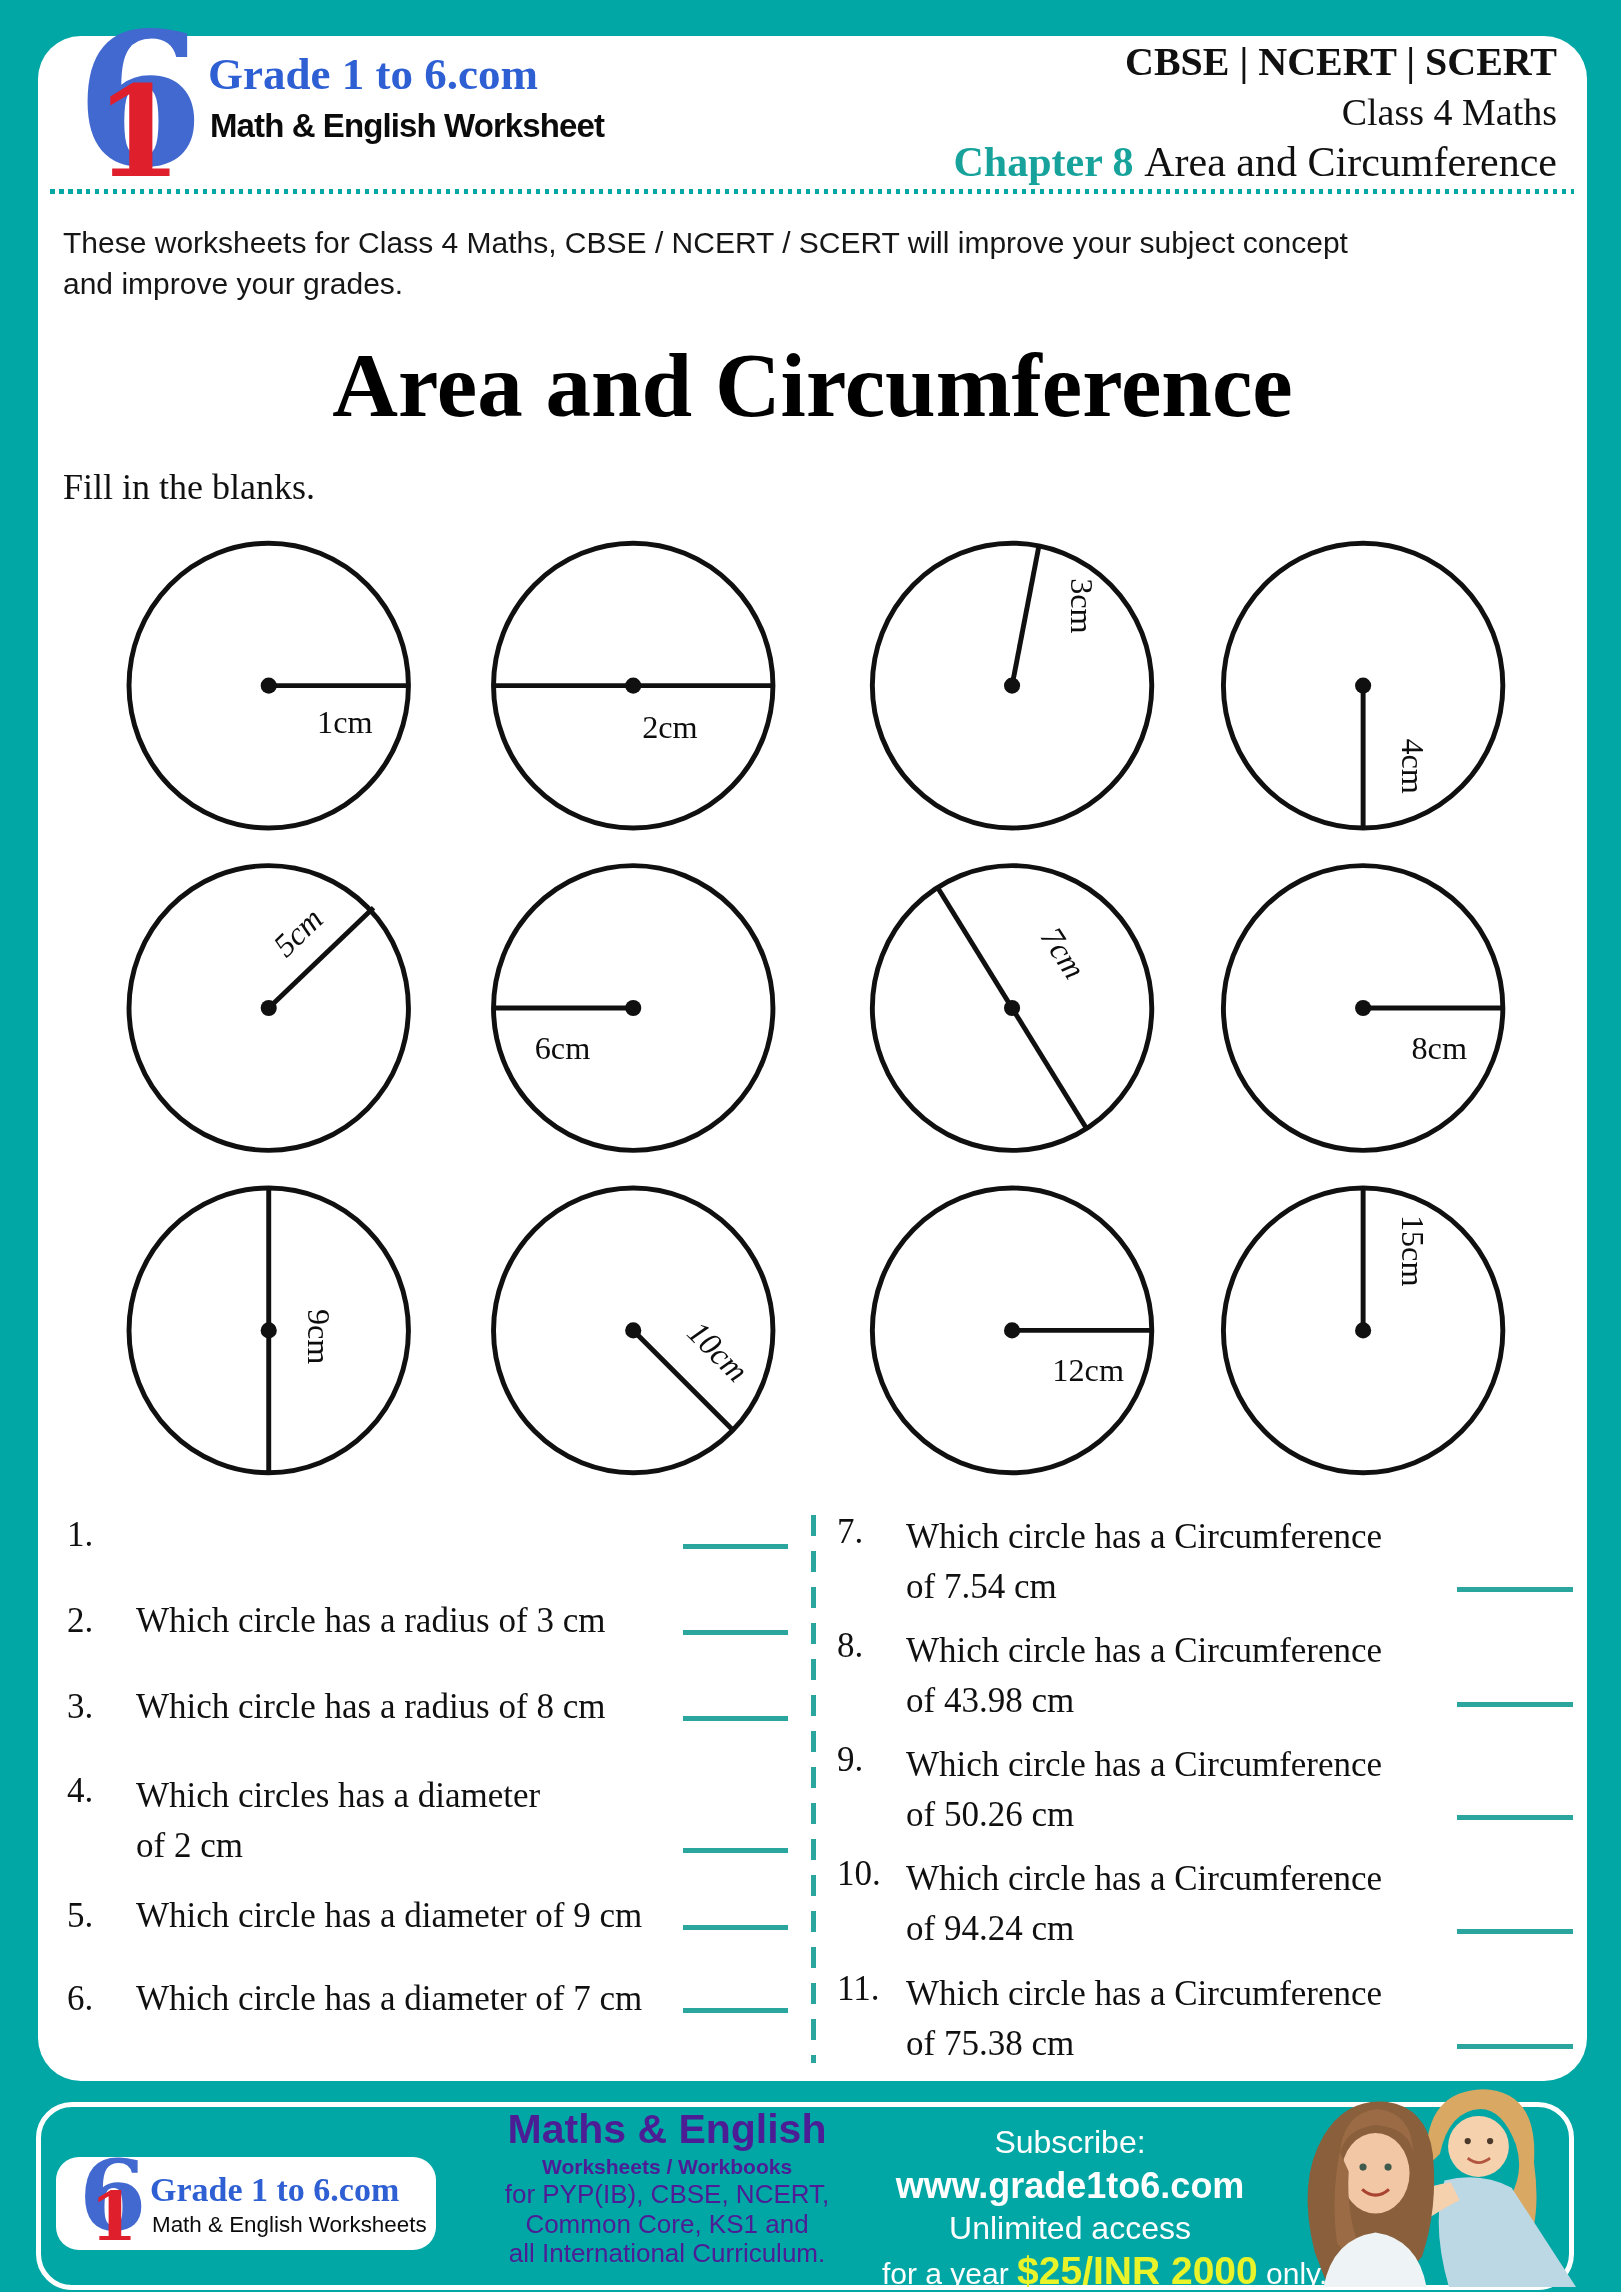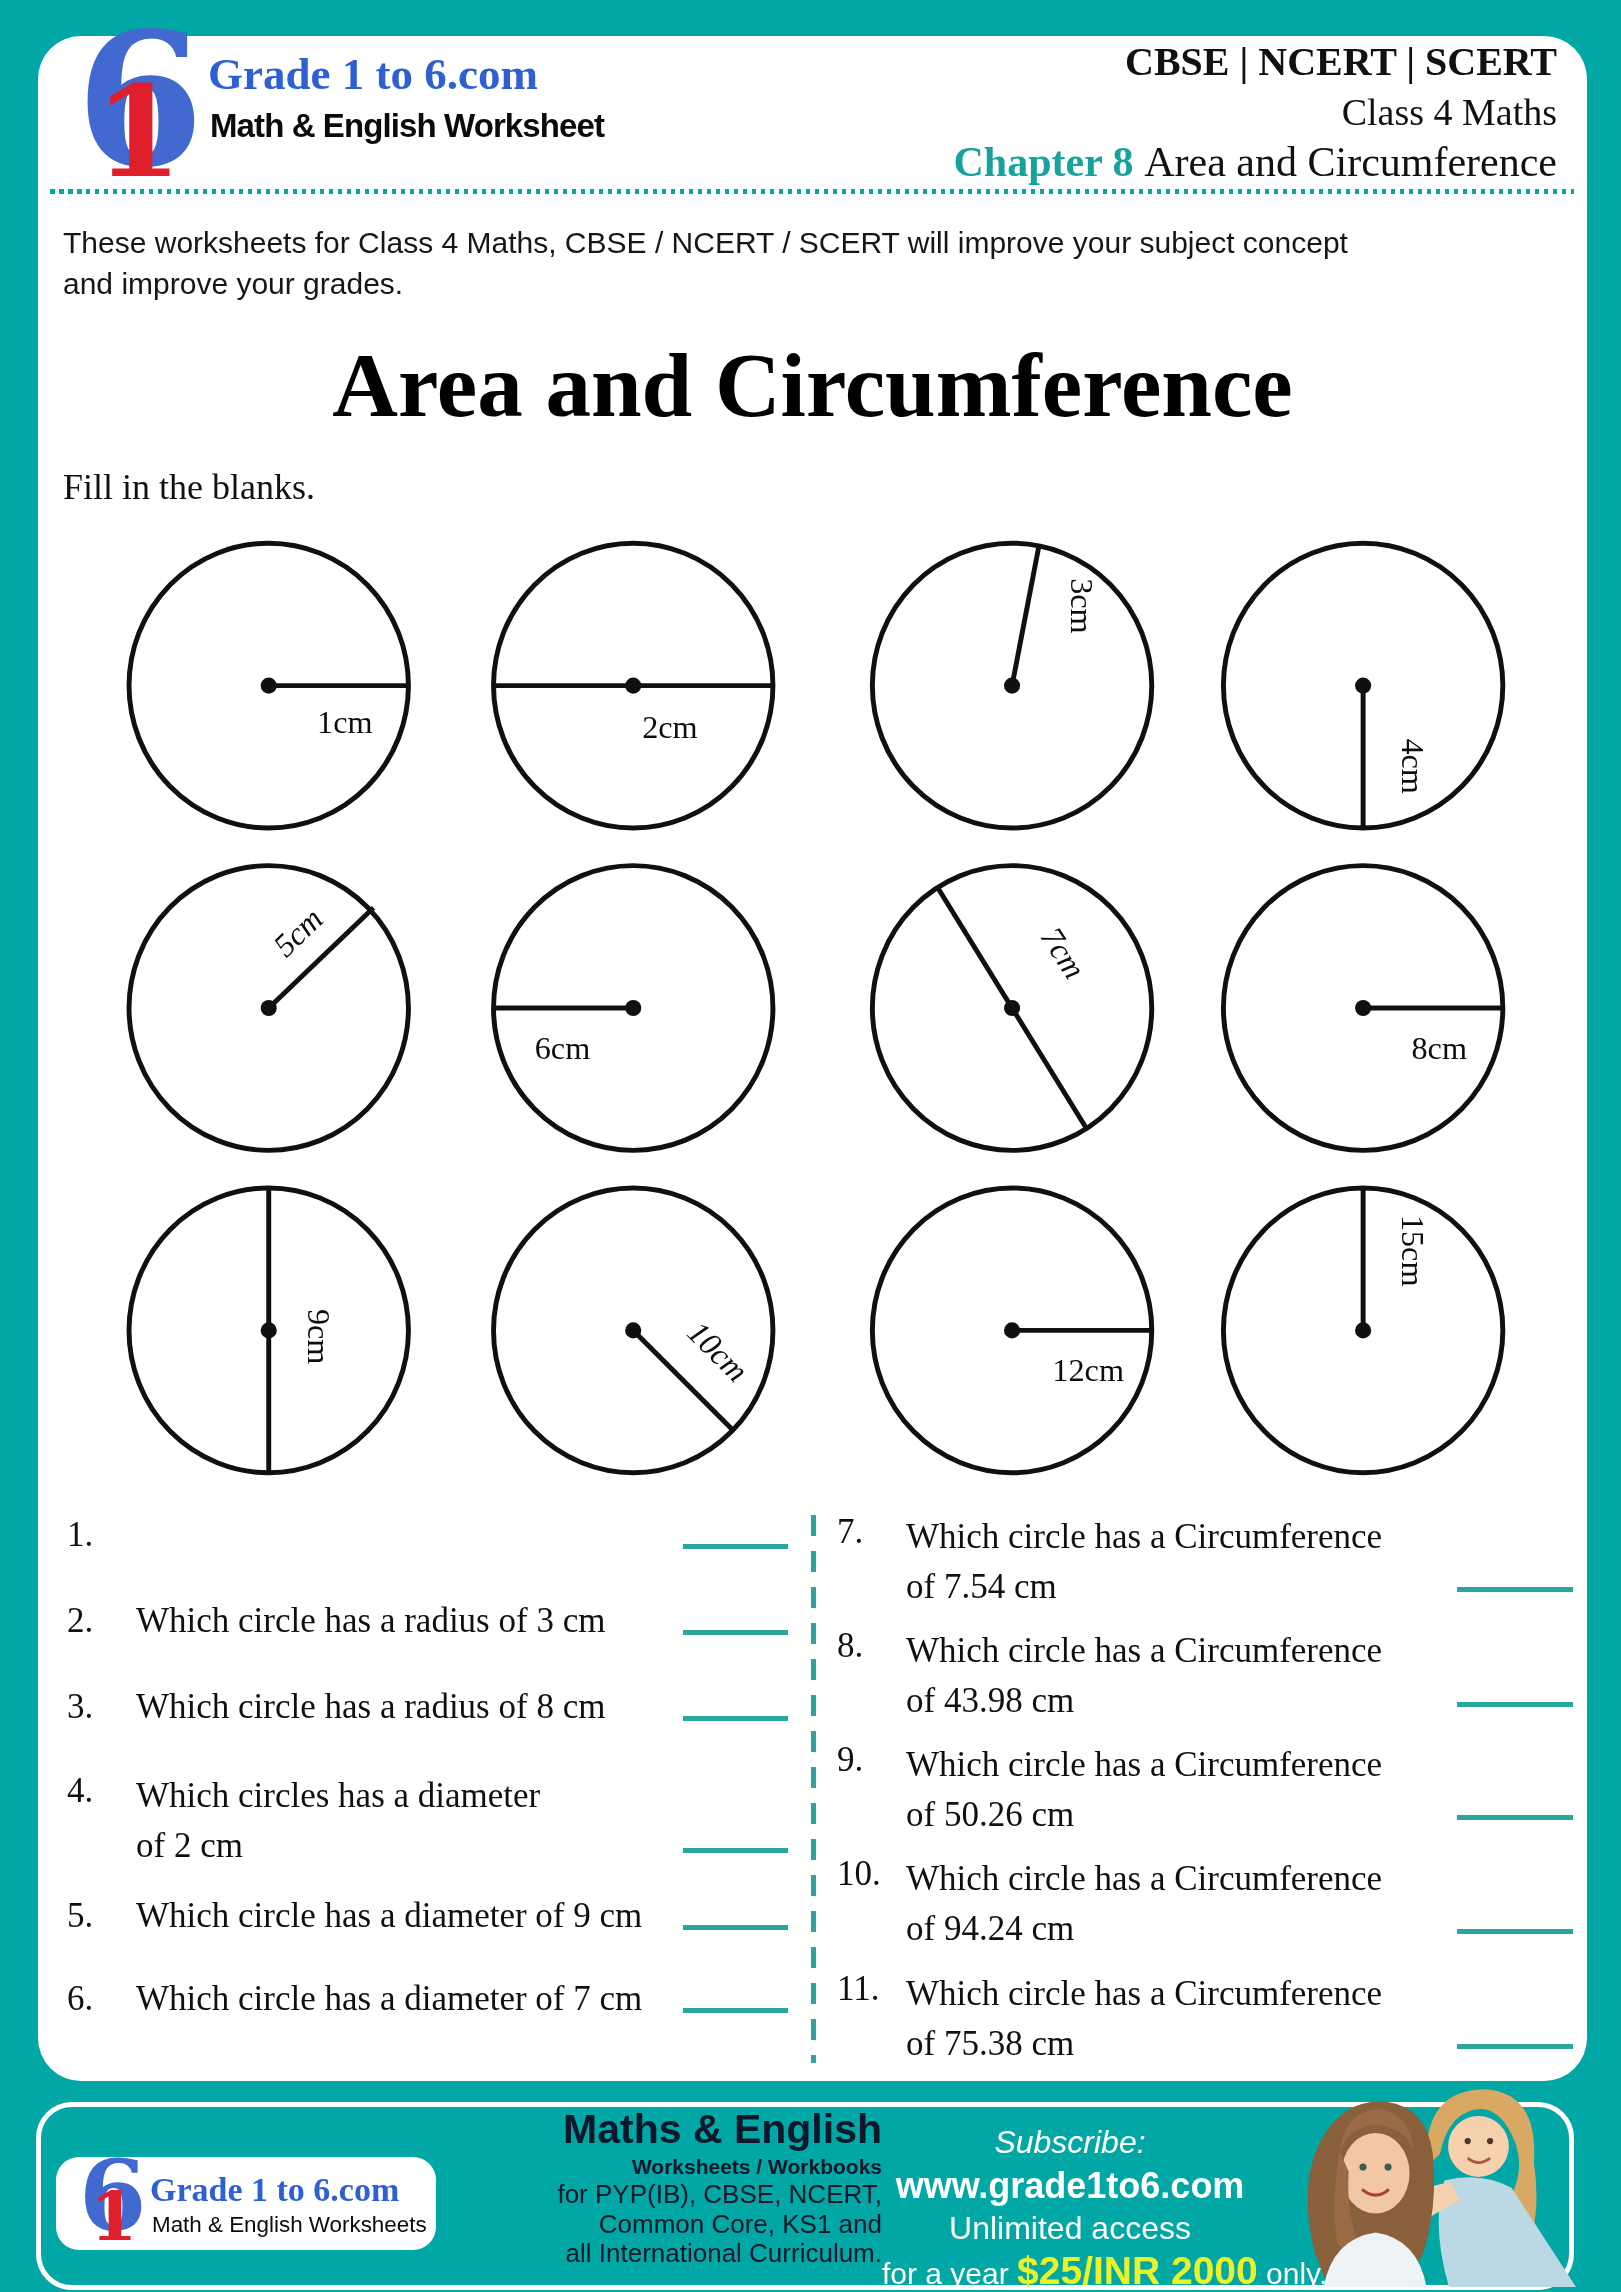--- a/index.html
+++ b/index.html
@@ -41,26 +41,26 @@
   .divider{position:absolute;left:811px;top:1515px;width:4.5px;height:548px;
       background:repeating-linear-gradient(to bottom,#2aa69f 0 21.5px,transparent 21.5px 36px);}
 
   
   .footer-card{position:absolute;left:36px;top:2102px;width:1528px;height:178px;border:5.4px solid #fff;border-radius:36px;}
   .footer-pill{position:absolute;left:56px;top:2157px;width:380px;height:93px;background:#fff;border-radius:23px;}
   .f-six{position:absolute;left:79px;top:2148px;font-size:97px;line-height:1;font-weight:bold;color:#4169cf;font-family:"DejaVu Serif",serif;}
   .f-one{position:absolute;left:90px;top:2182px;font-size:68px;line-height:1;font-weight:bold;color:#e01f2d;font-family:"DejaVu Serif",serif;}
   .f-site{position:absolute;left:150px;top:2171px;font-size:34px;font-weight:bold;color:#2e5fd3;}
   .f-tag{position:absolute;left:152px;top:2212px;font-size:22.4px;font-weight:normal;font-family:"Liberation Sans",sans-serif;color:#0b0b0b;}
-  .f-mid{position:absolute;left:452px;top:2106px;width:430px;text-align:right;color:#0f172a;font-family:"Liberation Sans",sans-serif;}
+  .f-mid{position:absolute;left:452px;top:2106px;width:430px;text-align:center;color:#4c1d95;font-family:"Liberation Sans",sans-serif;}
   .f-mid-title{font-size:41px;font-weight:bold;}
   .f-mid-sub{font-size:21px;font-weight:bold;margin-top:2px;}
   .f-mid-lines{font-size:26px;line-height:29.6px;margin-top:1px;}
   .f-sub{position:absolute;left:882px;top:2124px;width:376px;text-align:center;color:#fff;font-family:"Liberation Sans",sans-serif;}
-  .f-sub-label{font-size:32px;font-style:italic;}
+  .f-sub-label{font-size:32px;}
   .f-url{font-size:36px;font-weight:bold;margin-top:3.6px;}
   .f-access{font-size:32px;margin-top:3.6px;}
   .f-price-line{font-size:30px;margin-top:1.8px;white-space:nowrap;}
   .f-price{color:#e8f32a;font-weight:bold;font-size:39px;}
   .photo{position:absolute;left:1261px;top:2082px;}
 </style>
 </head>
 <body>
 
 <div class="page">

